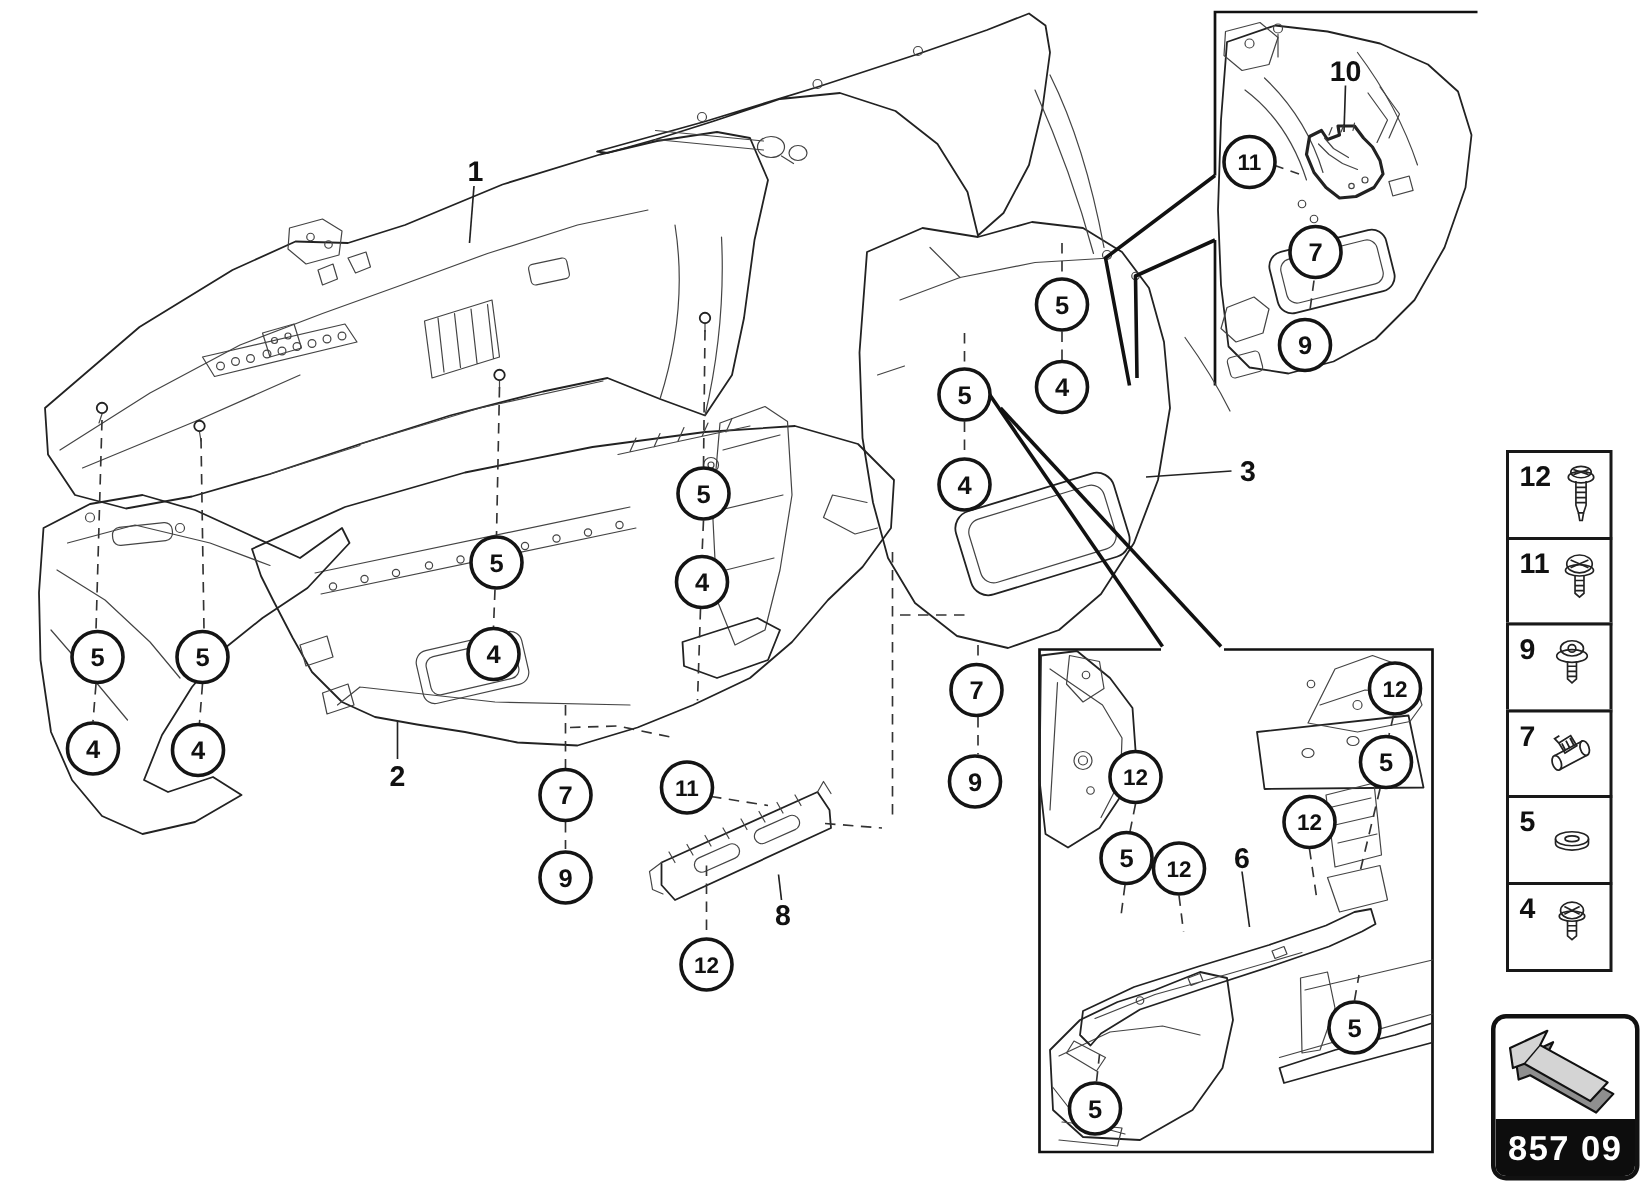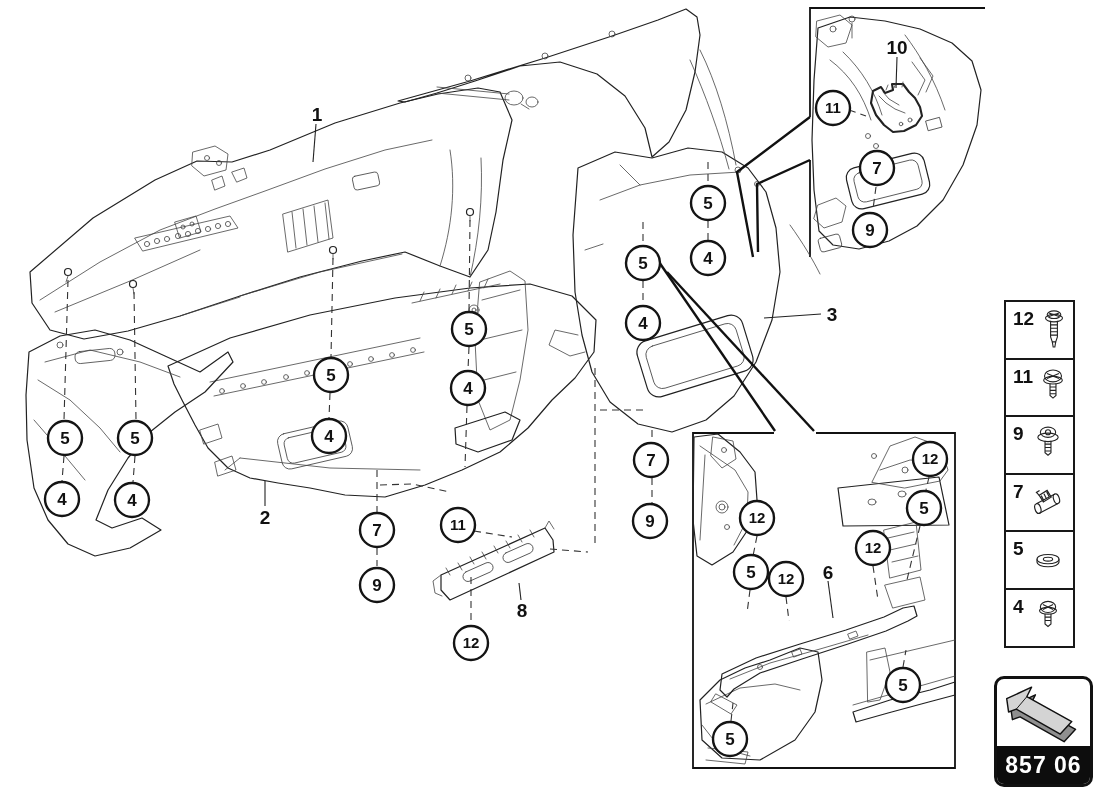--- a/index.html
+++ b/index.html
@@ -438,16 +438,16 @@
   </div>
 
   <div class="codebox">
     <div class="arrowwrap">
       <svg width="88" height="62" viewBox="0 0 92 64">
         <polygon points="11,25 37,13 32,23 79,49 67,62 21,36 13,39" fill="#8f8f8f" stroke="#111" stroke-width="1.5" stroke-linejoin="round"></polygon>
         <polygon points="7,17 33,5 28,15 75,41 63,54 17,28 9,31" fill="#d4d4d4" stroke="#111" stroke-width="1.5" stroke-linejoin="round"></polygon>
         <path d="M28,15 L17,28" stroke="#111" stroke-width="1" fill="none"></path>
       </svg>
     </div>
-    <div class="code">857 06</div>
+    <div class="code">857 09</div>
   </div>
 
 </div>
 
 </body></html>

